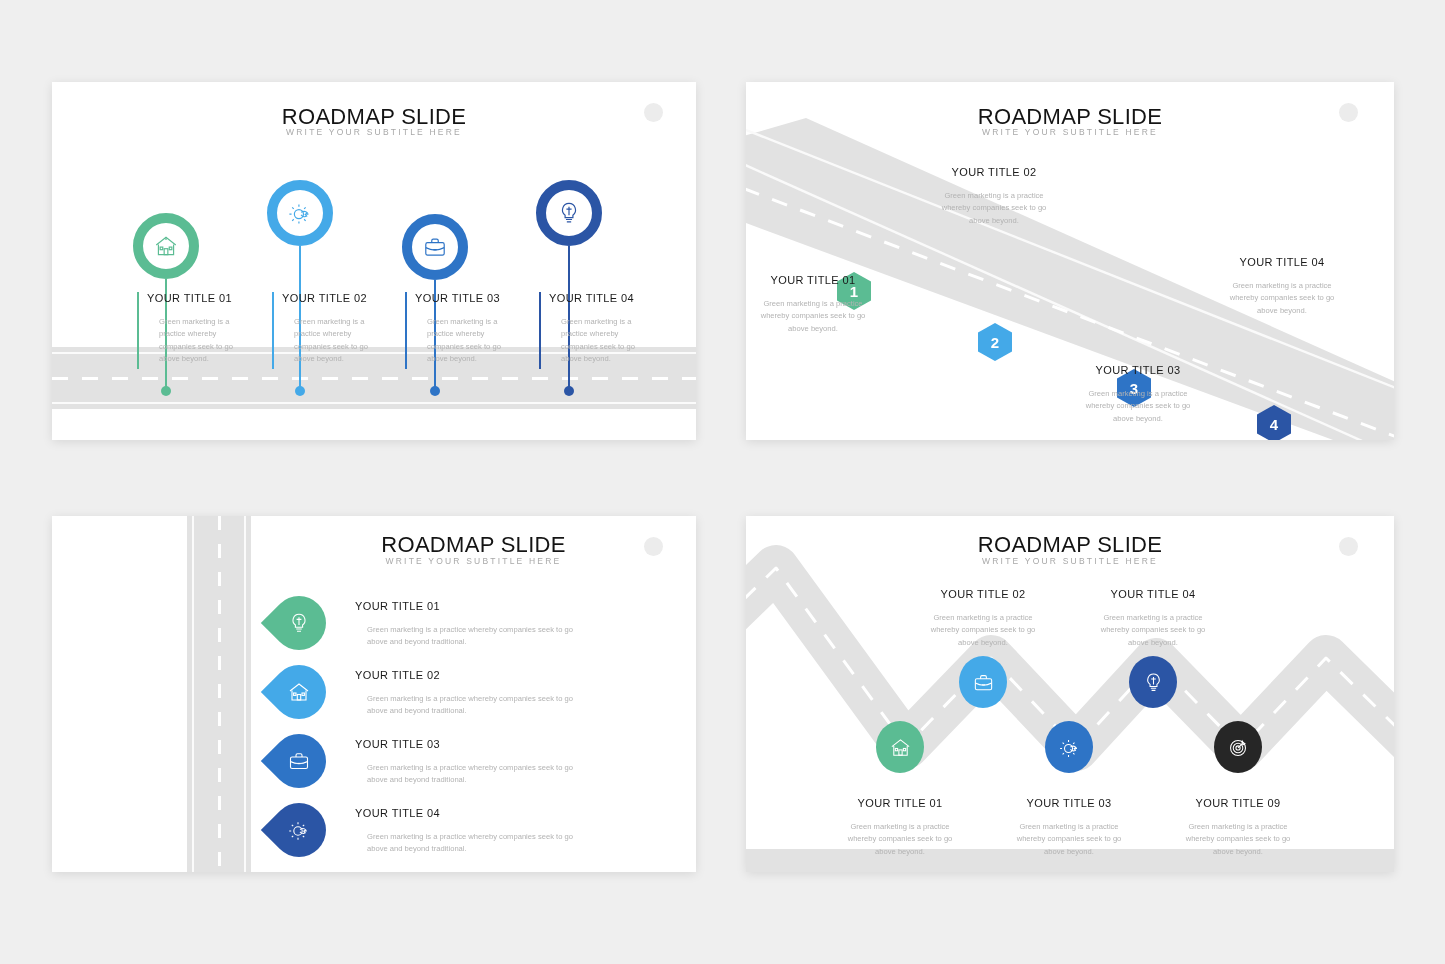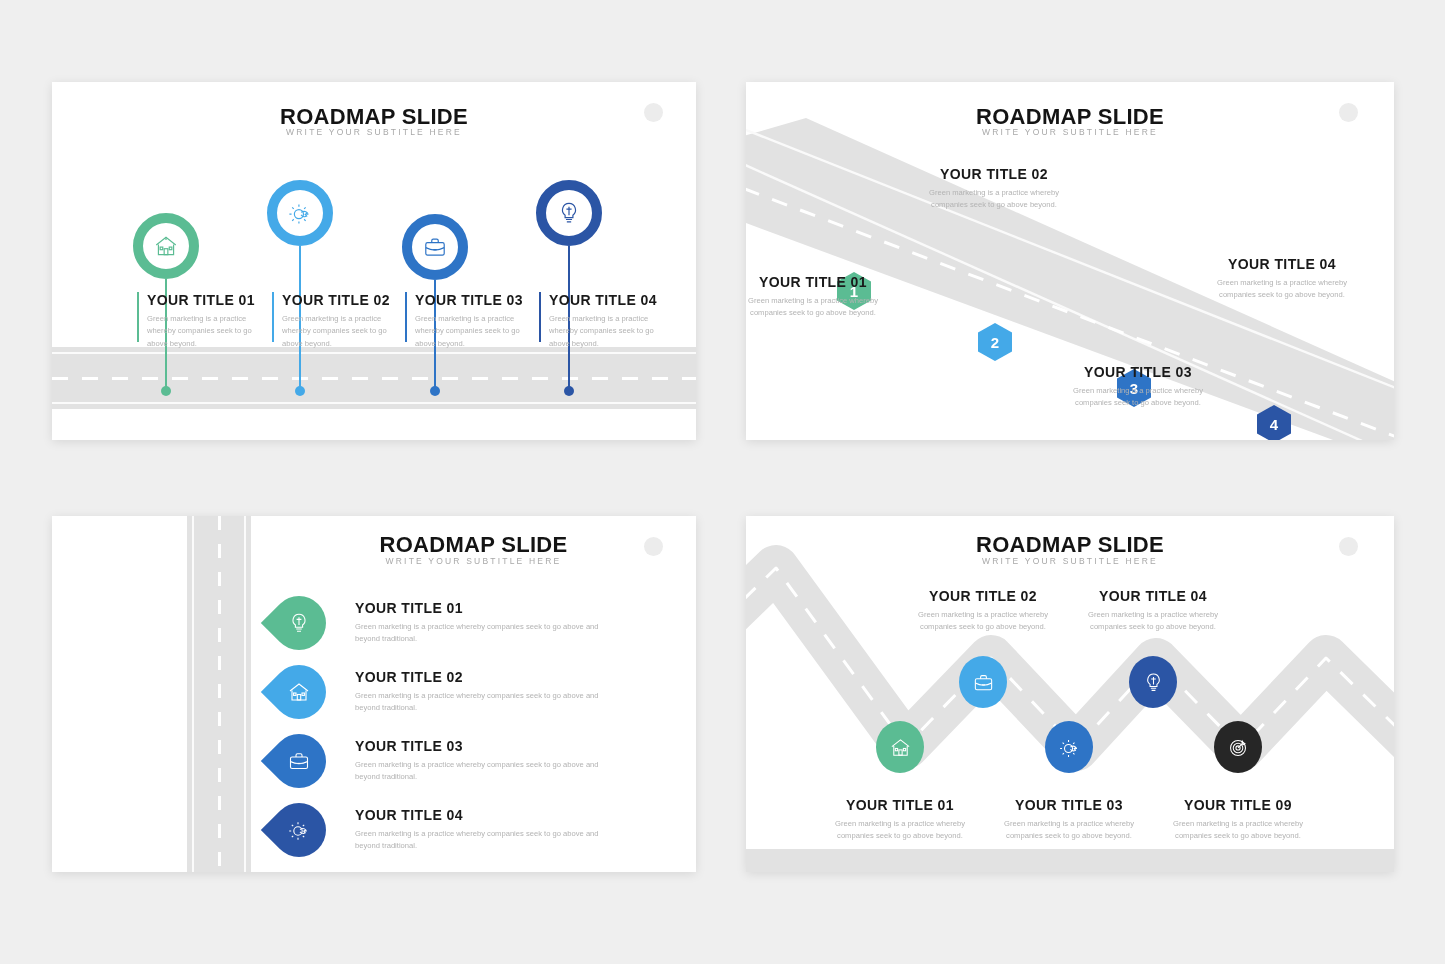--- a/index.html
+++ b/index.html
@@ -17,40 +17,40 @@
     box-shadow:0 2px 10px rgba(0,0,0,0.10);
     overflow:hidden;
   }
   #slide1{left:52px;top:82px;width:644px;height:358px;}
   #slide2{left:746px;top:82px;width:648px;height:358px;}
   #slide3{left:52px;top:516px;width:644px;height:356px;}
   #slide4{left:746px;top:516px;width:648px;height:356px;}
 
   .s-title{
     position:absolute;left:0;right:0;text-align:center;
-    font-weight:bold;font-size:22px;letter-spacing:.3px;color:#141414;
+    font-weight:normal;font-size:22px;letter-spacing:.3px;color:#141414;
     font-family:"Liberation Sans", sans-serif;
   }
   .s-sub{
     position:absolute;left:0;right:0;text-align:center;
     font-size:8.5px;letter-spacing:2.2px;color:#a8a8a8;font-weight:normal;
   }
   .watermark{
     position:absolute;width:19px;height:19px;border-radius:50%;
     background:#ececec;color:#d8d8d8;font-size:8px;line-height:19px;
     text-align:center;
   }
 
   
   .item-title{
-    font-weight:bold;font-size:14px;letter-spacing:.4px;color:#1a1a1a;
+    font-weight:normal;font-size:11px;letter-spacing:.4px;color:#1a1a1a;
     margin:0 0 5px 0;
   }
   .item-body{
-    font-size:7.6px;line-height:1.62;color:#b3b3b3;margin:0;
+    font-size:7.6px;line-height:1.62;color:#b3b3b3;margin:12px;
   }
 
   
   .road-h{
     position:absolute;left:0;width:100%;background:#e2e2e2;
   }
   .road-h .edge{position:absolute;left:0;right:0;height:2px;background:#fbfbfb;}
   .road-h .edge.top{top:5px;}
   .road-h .edge.bot{bottom:5px;}
   .road-h .dash{

